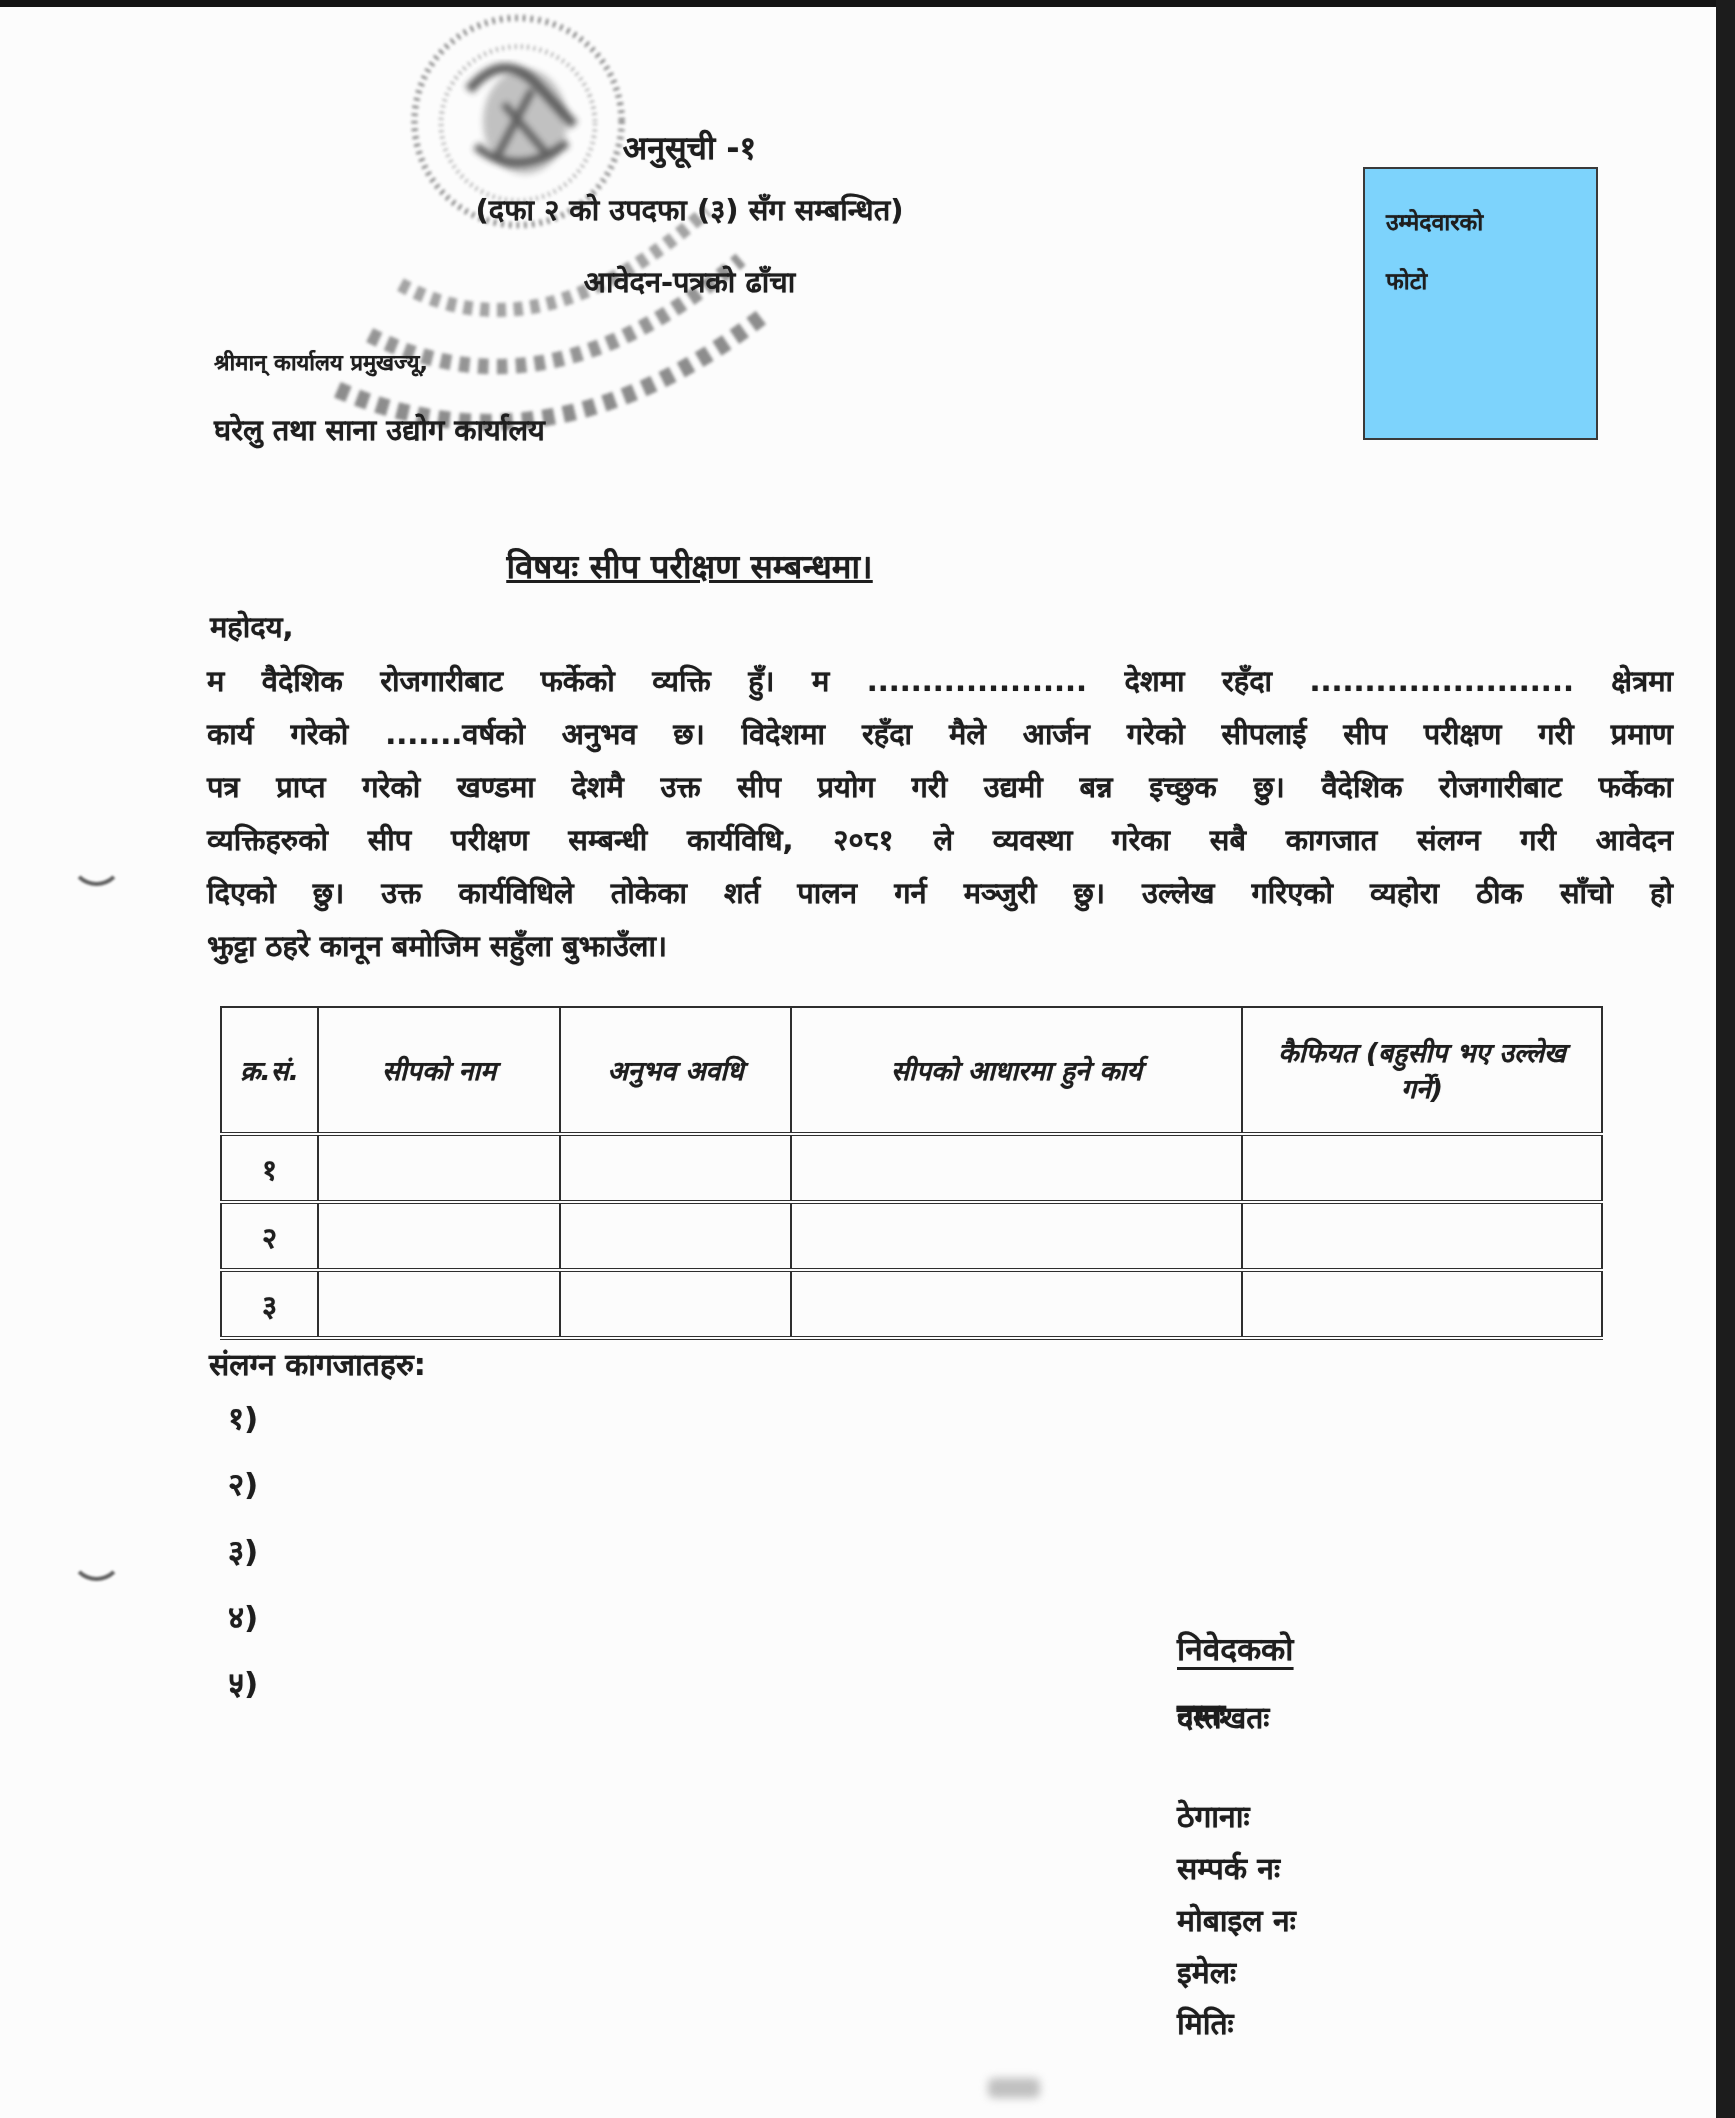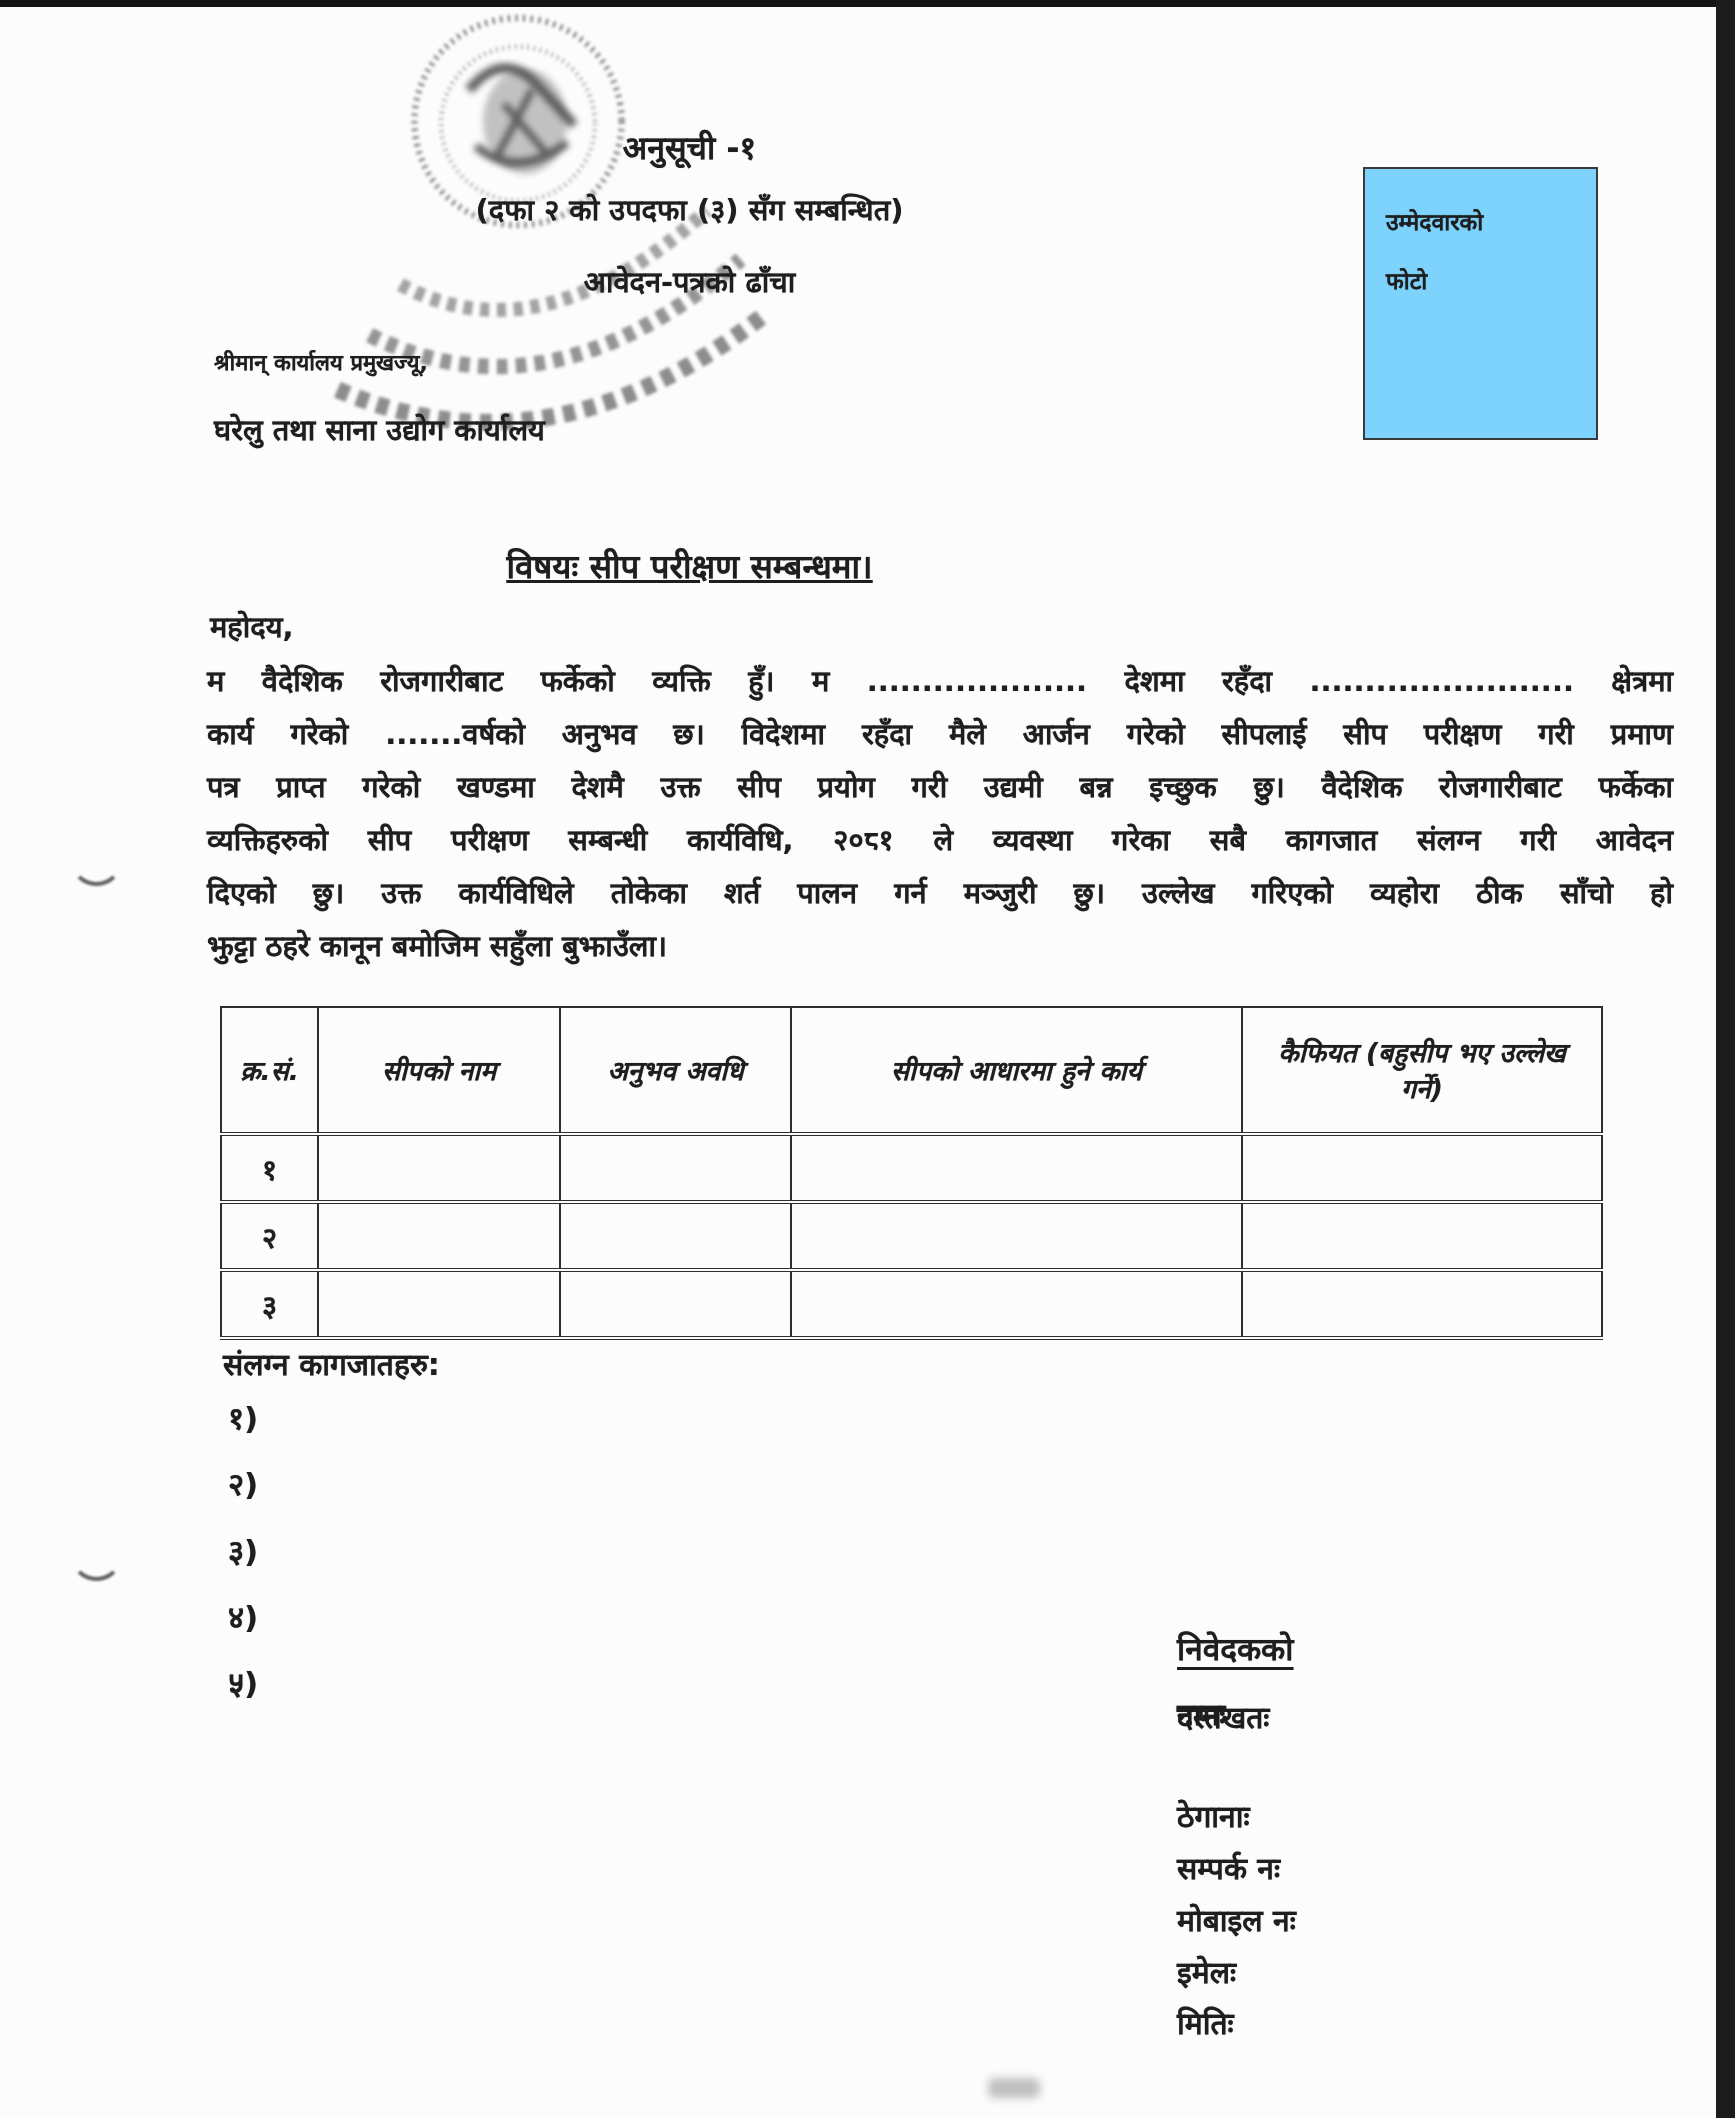--- a/index.html
+++ b/index.html
@@ -64,21 +64,21 @@
     color:#1e1e1e; text-shadow:0 0 0.8px rgba(30,30,30,.5);
   }
   .skills-table thead tr { height:127px;font-style:italic; }
   .skills-table thead th { font-size:26.6px; font-weight:700; text-align:center; vertical-align:middle;
                            border-bottom:4.9px double #2e2e2e; }
   .skills-table tbody tr { height:68px; }
   .skills-table tbody td { border-bottom:4.2px double #2e2e2e; }
   .skills-table td.sn { text-align:center; font-size:29px; font-weight:600; }
 
   
-  .attach-heading { left:209px; top:1343px; font-size:30px; font-weight:600;margin-left:14px; }
+  .attach-heading { left:209px; top:1343px; font-size:30px; font-weight:600; }
   .attach-item { left:228px; font-size:31px; font-weight:600; }
   .ai-0 { top:1396px; } .ai-1 { top:1462px; } .ai-2 { top:1529px; }
   .ai-3 { top:1595px; } .ai-4 { top:1661px; }
 
   
   .applicant-heading {
     left:1177px; top:1626px; font-size:31.5px; font-weight:700;
     text-decoration:underline; text-decoration-thickness:2.8px; text-underline-offset:7px;
   }
   .sig-field { left:1177px; font-size:30px; font-weight:600; }

